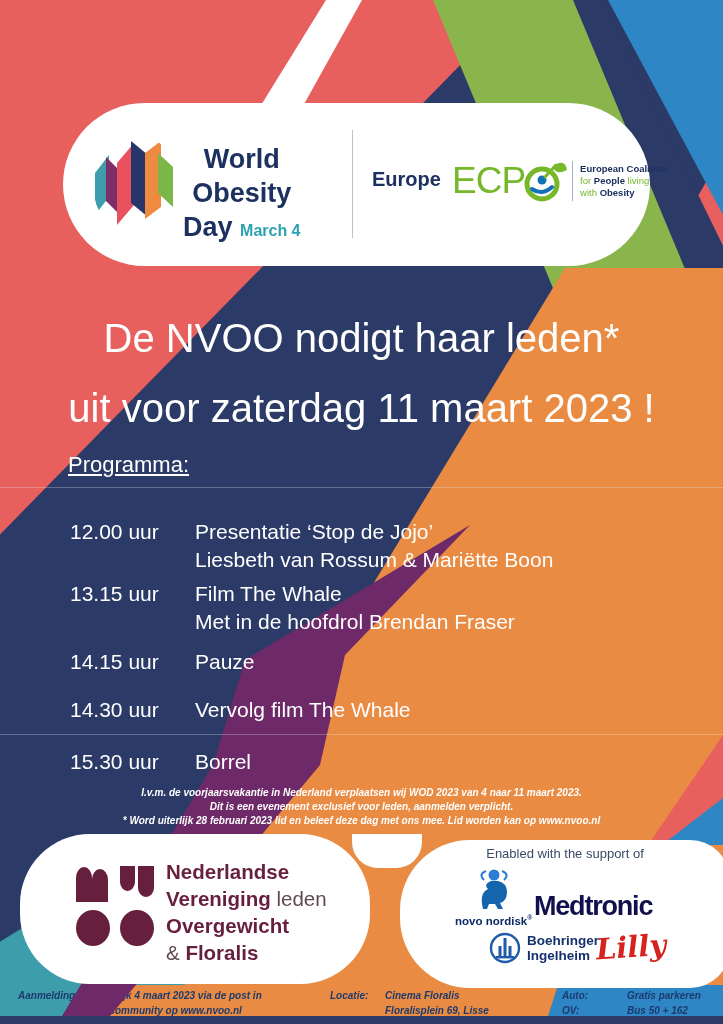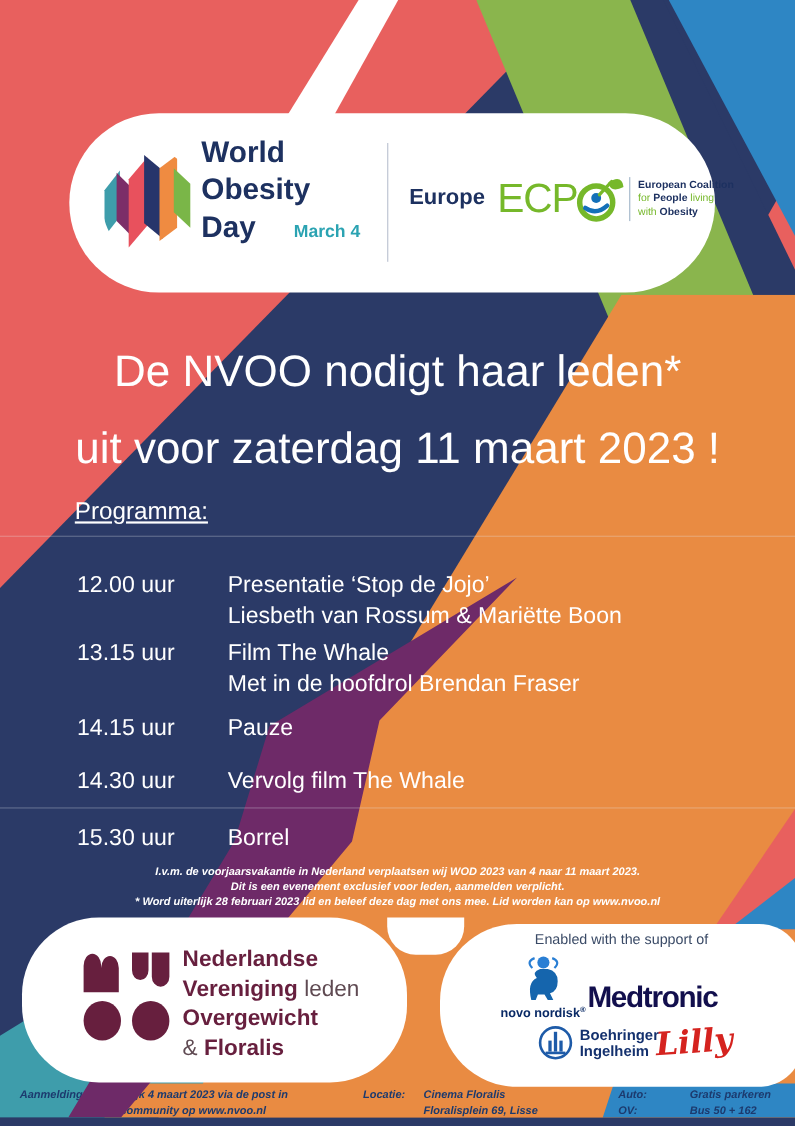--- a/index.html
+++ b/index.html
@@ -26,39 +26,39 @@
   
   .strip{position:absolute;left:0;right:0;top:985px;height:31px;z-index:13;}
   .seg{position:absolute;top:0;height:31px;transform:skewX(-18deg);}
   .seg-teal{left:-30px;width:170px;background:#3e9dab;}
   .seg-orange{left:100px;width:500px;background:#e98b42;}
   .seg-blue{left:553px;width:210px;background:#2e86c4;}
   .ftext{position:absolute;z-index:14;color:#1c3a6e;font-size:10px;font-weight:bold;font-style:italic;line-height:15px;white-space:nowrap;}
 
   
   .pill{left:63px;top:103px;width:587px;height:163px;background:#fff;border-radius:82px;z-index:20;}
-  .wod-text{left:183px;top:121px;color:#1d3160;font-weight:bold;font-size:27px;line-height:34px;z-index:21;}
-  .wod-date{color:#2ba3b2;font-size:16px;font-weight:bold;margin-left:27px;}
+  .wod-text{left:183px;top:142px;color:#1d3160;font-weight:bold;font-size:27px;line-height:34px;z-index:21;text-align:center;}
+  .wod-date{color:#2ba3b2;font-size:16px;font-weight:bold;}
   .vdiv{left:352px;top:130px;width:1px;height:108px;background:#b9c0cf;z-index:21;}
   .europe{left:372px;top:168px;color:#1d3160;font-weight:bold;font-size:20px;z-index:21;}
   .ecpo{left:452px;top:158px;z-index:21;display:flex;align-items:center;}
   .ecpo-acr{color:#76b82a;font-weight:normal;font-size:37px;letter-spacing:-1px;line-height:40px;}
   .ecpo-div{width:1px;height:40px;background:#9fb3c8;margin:0 7px 0 5px;}
   .ecpo-txt{font-size:9.5px;line-height:12px;color:#76b82a;white-space:nowrap;}
   .ecpo-txt b{color:#1d3160;}
 
   
   .invite{left:0;right:0;top:303px;text-align:center;color:#fff;font-size:40px;line-height:70px;z-index:18;}
 
   
   .prog-title{left:68px;top:452px;color:#fff;font-size:22px;text-decoration:underline;z-index:18;}
   .sep{position:absolute;left:0;right:0;height:1px;background:rgba(230,232,240,0.3);z-index:18;}
   .row{position:absolute;left:0;color:#fff;font-size:21px;line-height:28px;z-index:18;white-space:nowrap;}
   .row .t{position:absolute;left:70px;top:0;}
-  .row .d{position:absolute;left:195px;top:0;margin-left:12px;}
+  .row .d{position:absolute;left:195px;top:0;}
 
   
   .notes{left:0;right:0;top:786px;text-align:center;color:#fff;font-size:10px;font-weight:600;font-style:italic;line-height:13.8px;z-index:18;}
 
   
   .panelL{left:20px;top:834px;width:350px;height:150px;background:#fff;border-radius:70px;z-index:20;}
   .panelR{left:400px;top:840px;width:330px;height:148px;background:#fff;border-radius:70px 40px 40px 70px;z-index:20;}
   .bridge{left:352px;top:834px;width:70px;height:34px;background:#fff;border-radius:0 0 26px 26px;z-index:20;}
   .nvoo-mark{left:74px;top:862px;z-index:21;}
   .nvoo-words{left:166px;top:858px;z-index:21;font-size:20.5px;line-height:27px;color:#671f3e;font-weight:bold;white-space:nowrap;}

